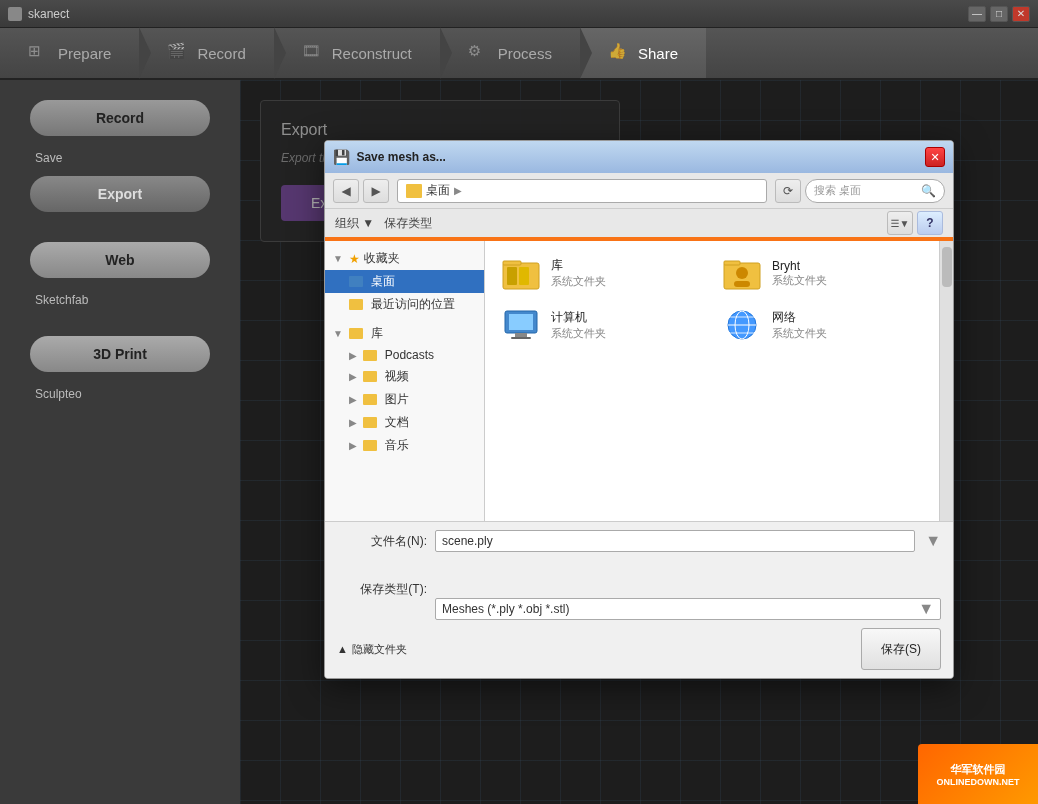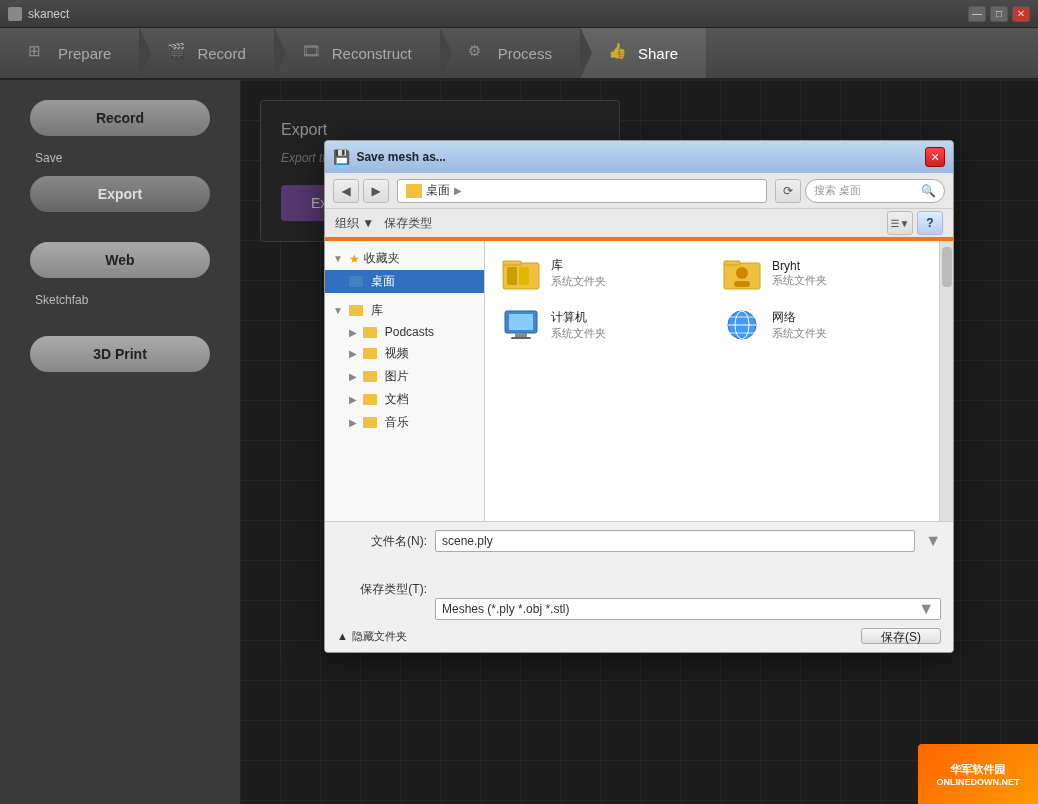--- a/index.html
+++ b/index.html
@@ -452,21 +452,21 @@
       align-items: center;
       gap: 4px;
       font-size: 11px;
       color: #333;
       cursor: pointer;
       background: none;
       border: none;
     }
     .save-confirm-btn {
       width: 80px;
-      height: 16px;
+      height: 42px;
       background: linear-gradient(to bottom, #f8f8f8, #e0e0e0);
       border: 1px solid #aaa;
       border-radius: 3px;
       font-size: 12px;
       color: #222;
       cursor: pointer;
     }
 
     
     .watermark {
@@ -569,20 +569,21 @@
 
   <div class="sidebar">
     <button class="sidebar-section-btn active">Record</button>
     <div class="sidebar-sub-item">Save</div>
     <button class="sidebar-section-btn" style="background: linear-gradient(to bottom, #888, #666); color: #ddd;">Export</button>
     <div class="sidebar-divider"></div>
     <button class="sidebar-section-btn">Web</button>
     <div class="sidebar-sub-item">Sketchfab</div>
     <div class="sidebar-divider"></div>
     <button class="sidebar-section-btn">3D Print</button>
+    <div class="sidebar-sub-item">Sculpteo</div>
   </div>
 
   <div class="viewport">
     <div class="grid-overlay"></div>
 
     <svg class="mesh-shape" width="200" height="200" viewBox="0 0 200 200">
       <g stroke="#6090b0" stroke-width="0.8" fill="none" opacity="0.7">
         <polygon points="100,20 180,80 160,160 40,160 20,80"></polygon>
         <line x1="100" y1="20" x2="100" y2="160"></line>
         <line x1="20" y1="80" x2="180" y2="80"></line>
@@ -653,20 +654,24 @@
           <div class="tree-pane">
 
             <div class="tree-item">
               <span class="tree-expand">▼</span>
               <span class="tree-icon-star">★</span>
               <span>收藏夹</span>
             </div>
             <div class="tree-item selected" style="padding-left:24px;">
               <span class="tree-icon-folder-blue"></span>
               <span style="margin-left:4px;">桌面</span>
+            </div>
+            <div class="tree-item" style="padding-left:24px;">
+              <span class="tree-icon-folder"></span>
+              <span style="margin-left:4px;">最近访问的位置</span>
             </div>
             <div class="tree-separator"></div>
 
             <div class="tree-item">
               <span class="tree-expand">▼</span>
               <span class="tree-icon-folder"></span>
               <span style="margin-left:4px;">库</span>
             </div>
             <div class="tree-item" style="padding-left:24px;">
               <span class="tree-expand">▶</span>

